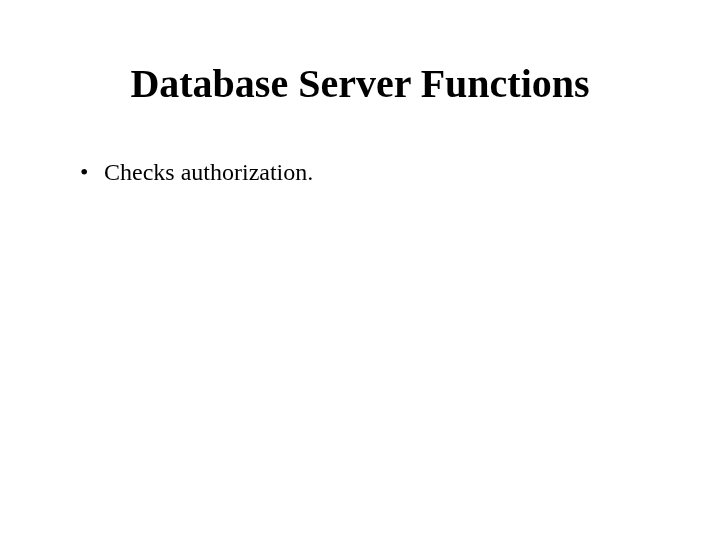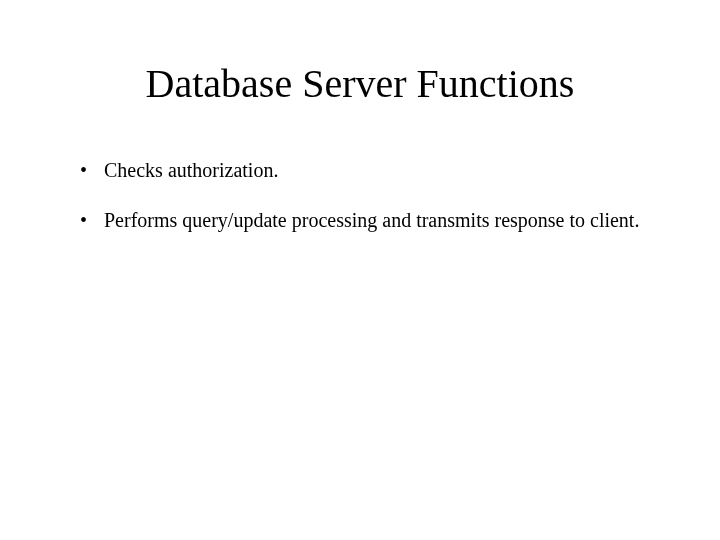--- a/index.html
+++ b/index.html
@@ -10,45 +10,44 @@
     body {
       width: 720px;
       height: 540px;
       background: #ffffff;
       font-family: "Times New Roman", Times, serif;
       color: #000000;
       padding: 50px 60px 40px 60px;
     }
     .title {
       font-size: 40px;
-      font-weight: normal;
+      font-weight: bold;
       text-align: center;
       margin-bottom: 50px;
       margin-top: 10px;
     }
     .bullet-list {
       list-style: none;
       padding-left: 20px;
     }
     .bullet-item {
-      font-size: 20px;
+      font-size: 24px;
       line-height: 1.3;
       margin-bottom: 4px;
       position: relative;
       padding-left: 24px;
       margin-top: 24px;
     }
     .bullet-item::before {
       content: "•";
       position: absolute;
       left: 0;
       top: 0;
     }
   </style>
 </head>
 <body>
 
 <h1 class="title">Database Server Functions</h1>
 
 <ul class="bullet-list">
   <li class="bullet-item">Checks authorization.</li>
-  <li class="bullet-item">Performs query/update processing and transmits response to client.</li>
 </ul>
 
 </body></html>

